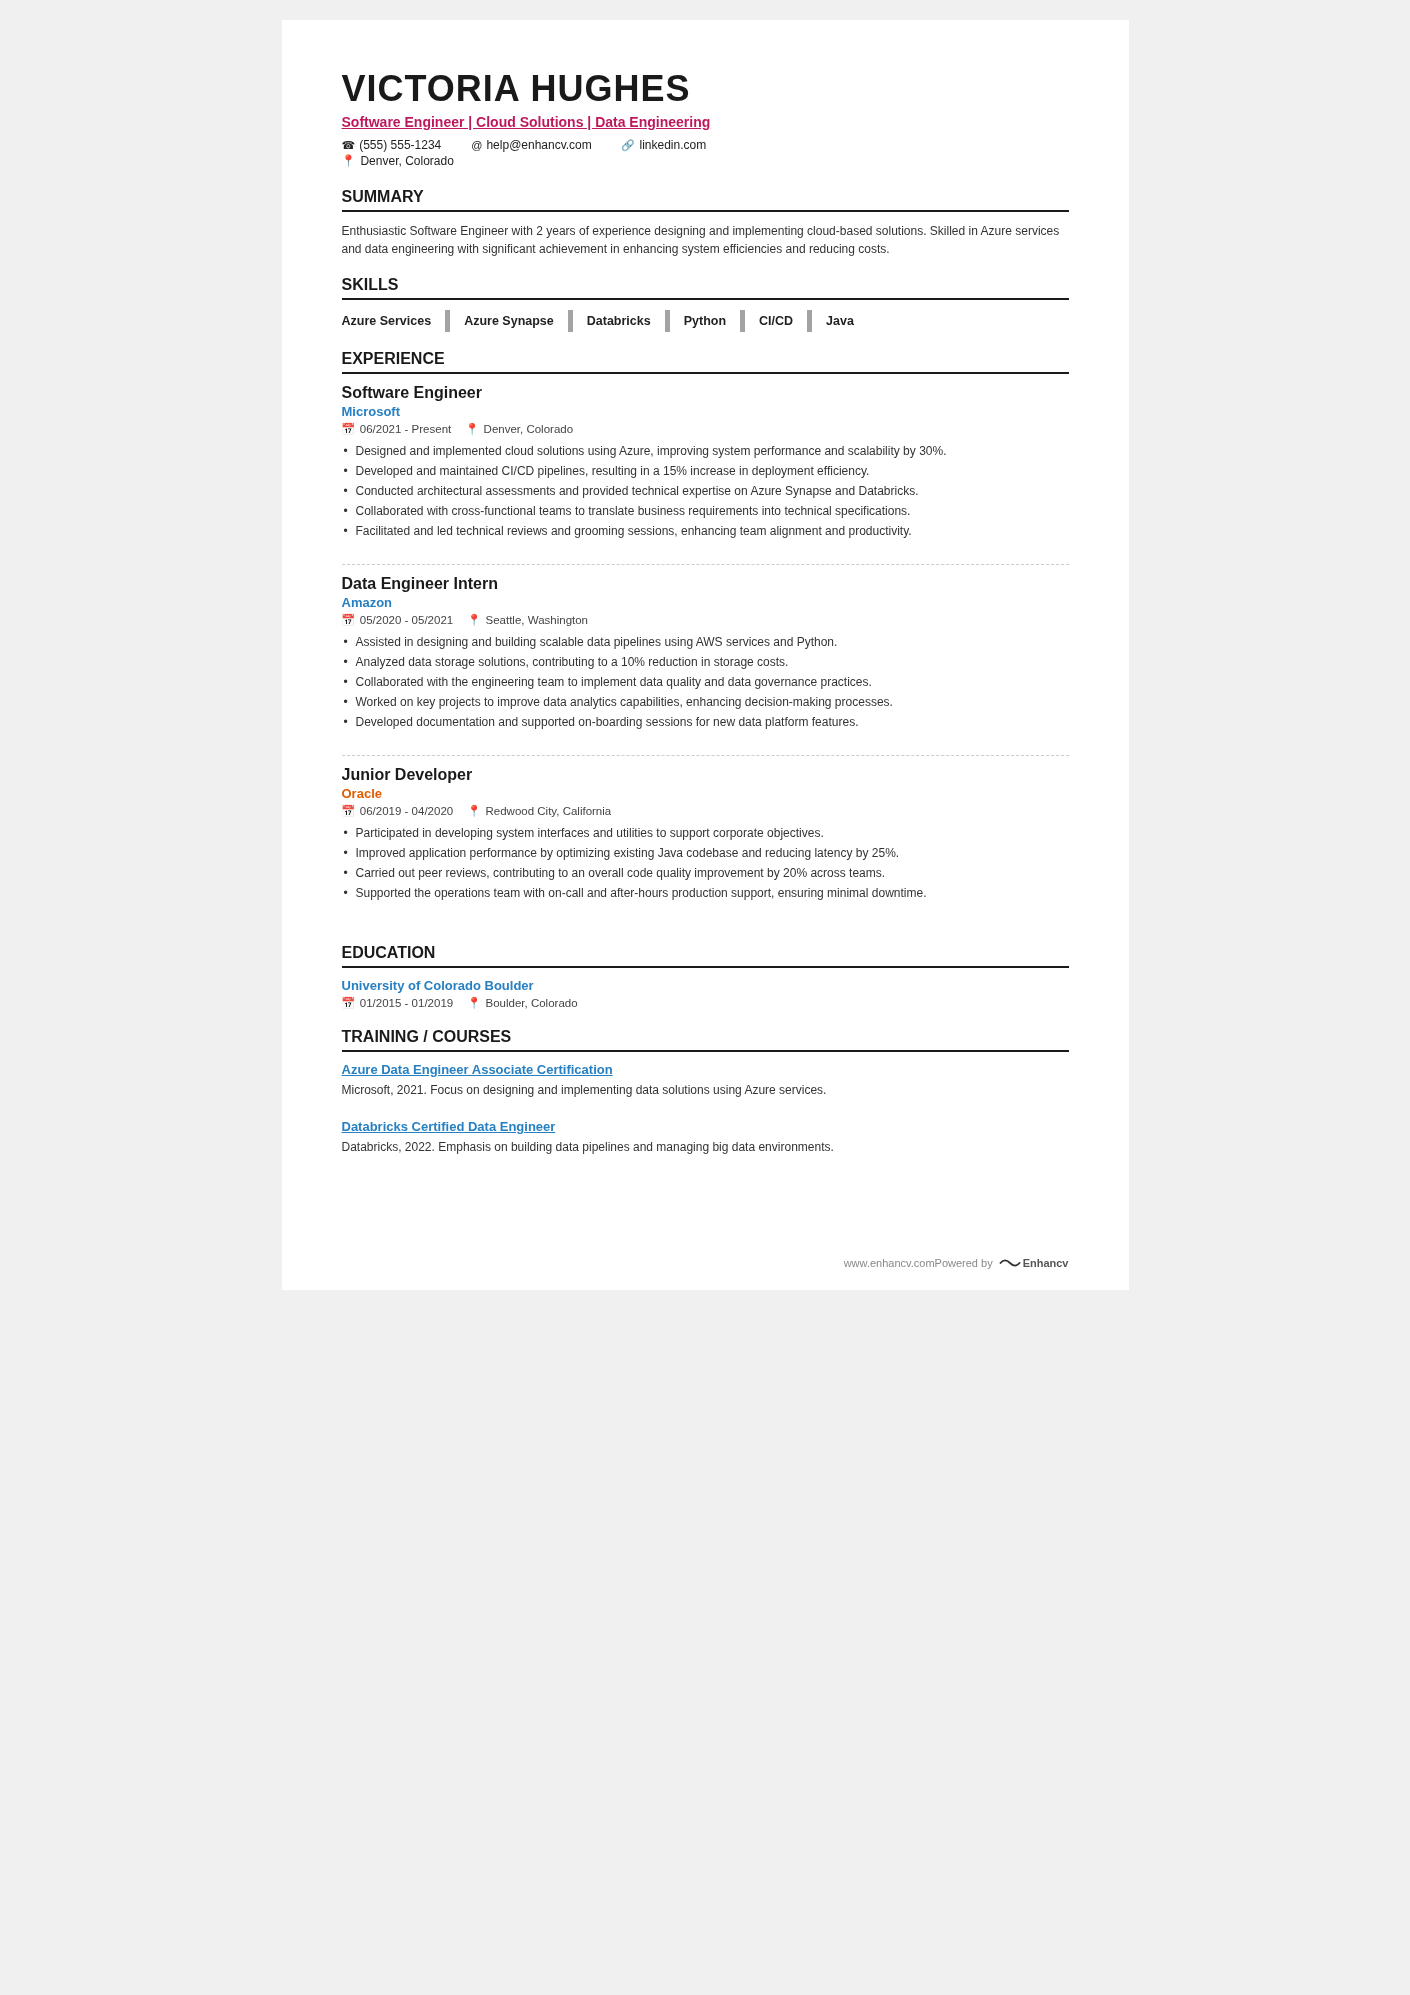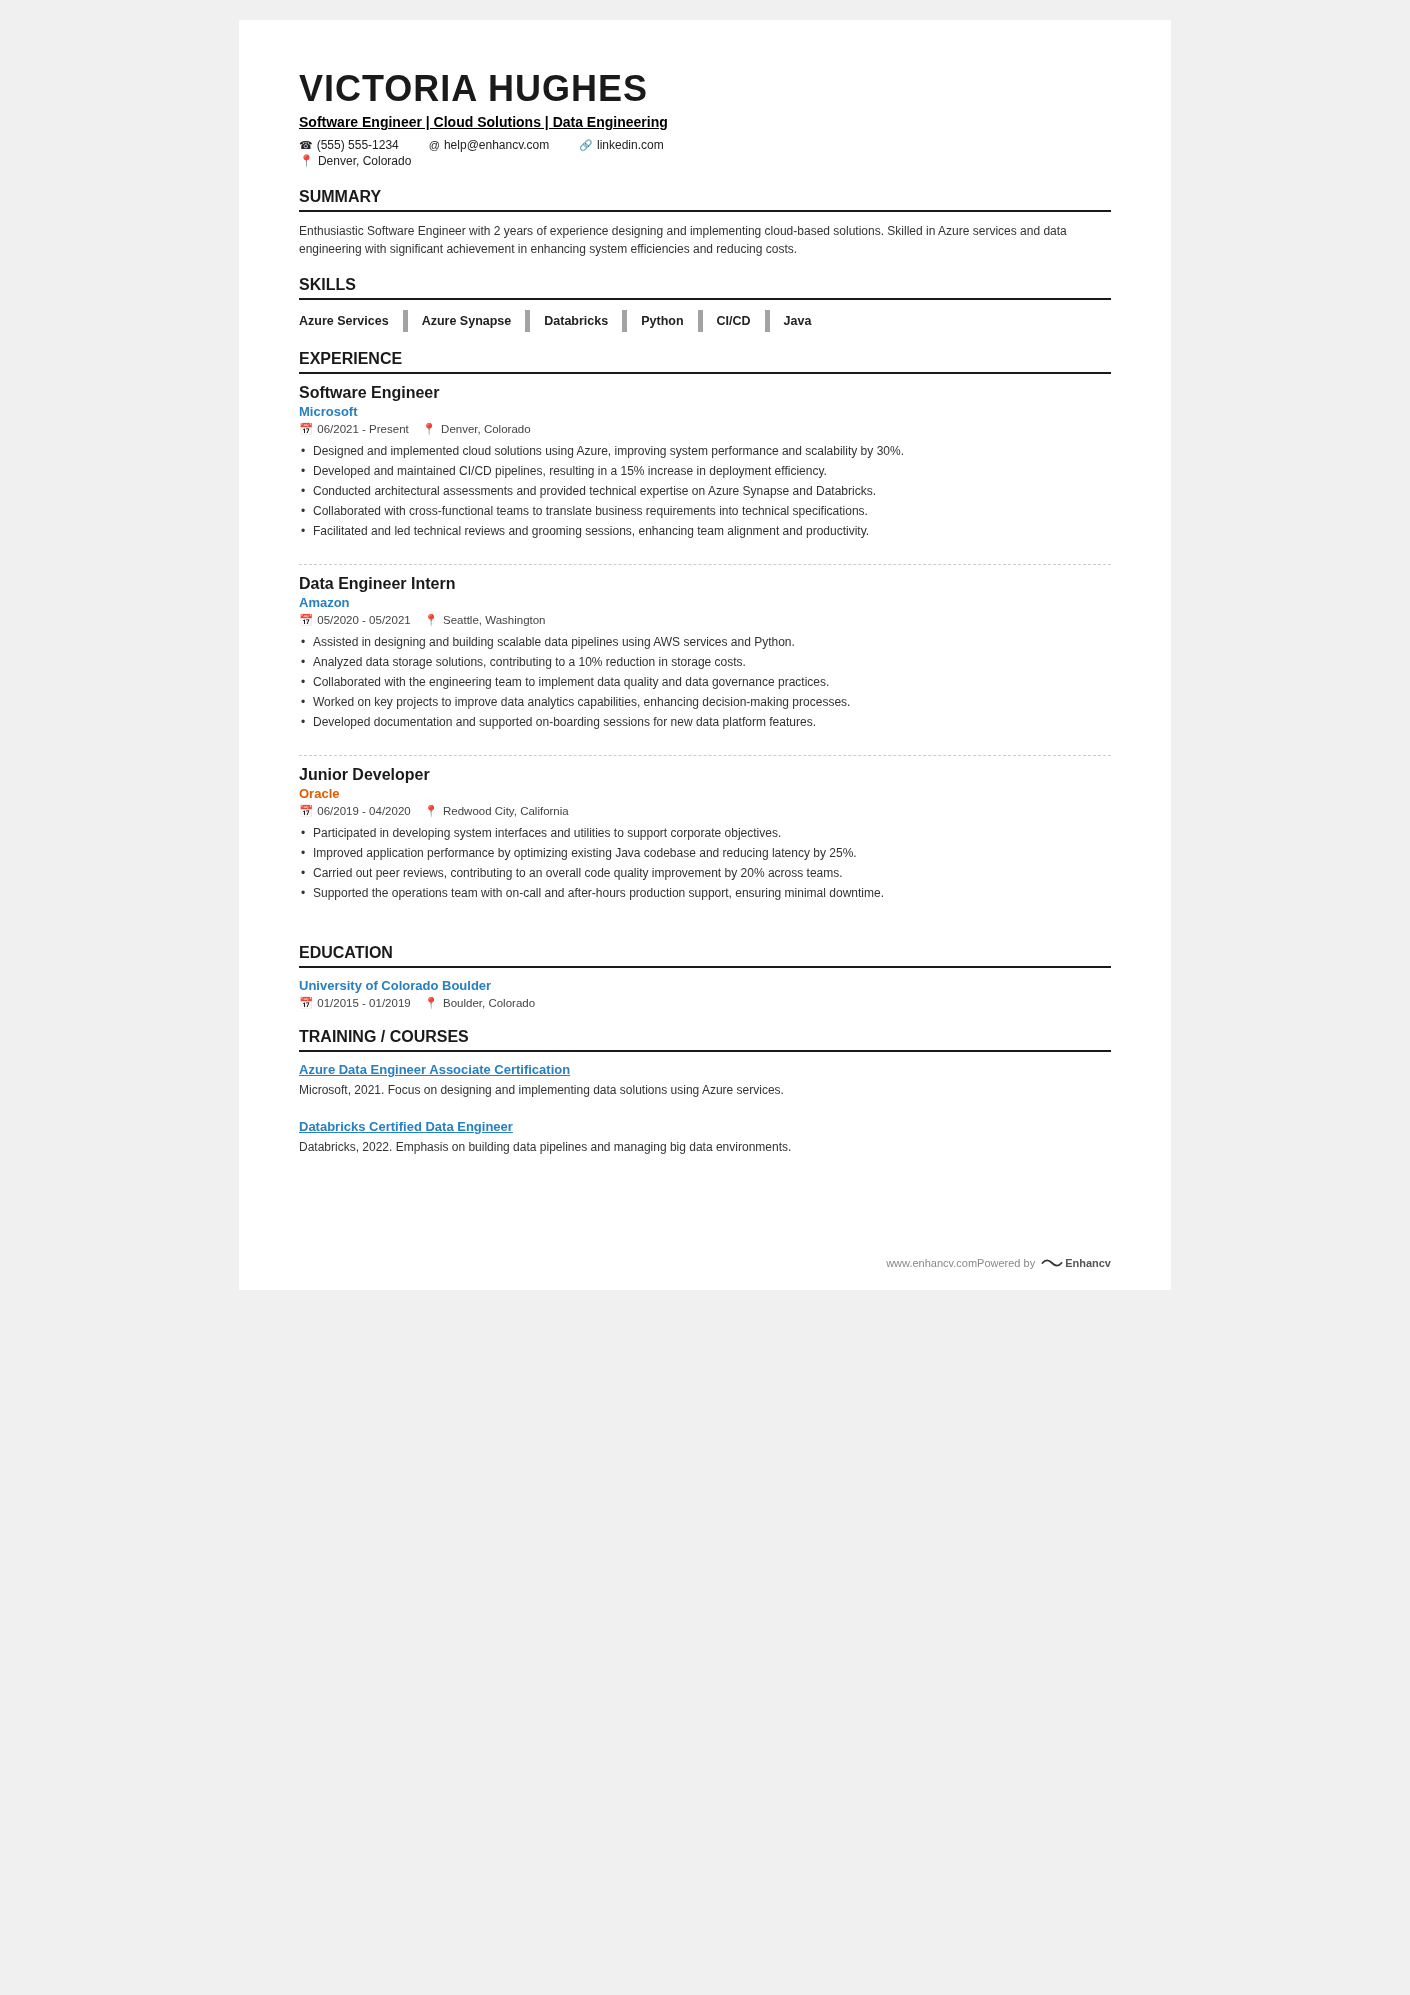--- a/index.html
+++ b/index.html
@@ -5,37 +5,37 @@
     * { margin: 0; padding: 0; box-sizing: border-box; }
     body {
       font-family: 'Georgia', serif;
       background: #f0f0f0;
       display: flex;
       justify-content: center;
       padding: 20px;
     }
     .page {
       background: #fff;
-      width: 932px;
+      width: 847px;
       min-height: 1270px;
       padding: 48px 60px 60px 60px;
       position: relative;
     }
     .name {
       font-size: 36px;
       font-weight: 900;
       font-family: Arial, sans-serif;
       letter-spacing: 1px;
       color: #1a1a1a;
       margin-bottom: 4px;
     }
     .title-line {
       font-size: 14px;
       font-weight: 700;
-      color: #000000;
+      color: #be185d;
       font-family: Arial, sans-serif;
       text-decoration: underline;
       margin-bottom: 8px;
     }
     .contact-row {
       display: flex;
       flex-wrap: wrap;
       gap: 2px 0;
       font-size: 12px;
       color: #222;

